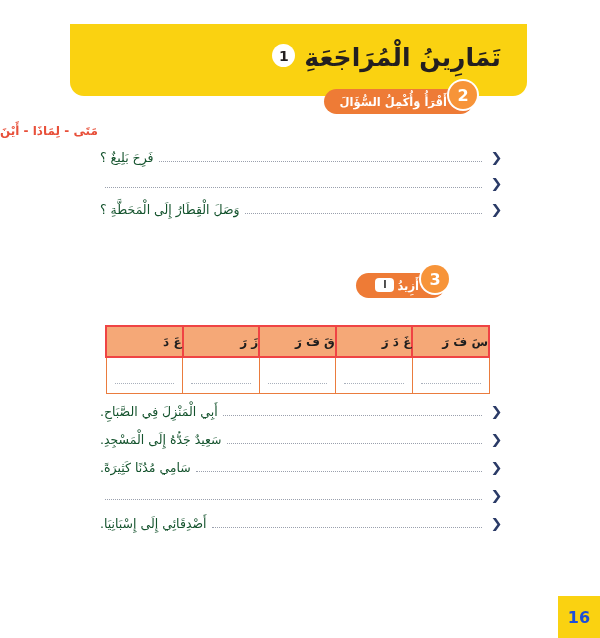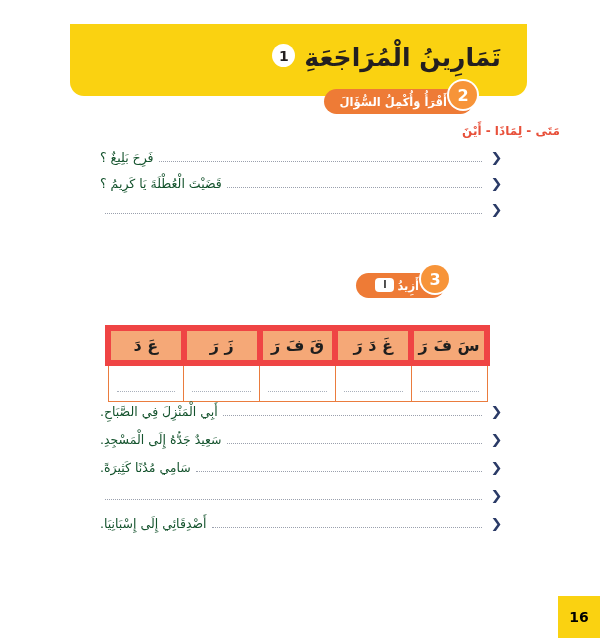--- a/index.html
+++ b/index.html
@@ -126,21 +126,21 @@
   .s2-headwrap {
     position: absolute;
     top: 0;
     right: 127px;
   }
   .hint-words {
     position: absolute;
     top: 36px;
     right: 0;
     left: 0;
-    text-align: right;
+    text-align: left;
     color: #e8503a;
     font-size: 12px;
     font-weight: bold;
     padding-right: 40px;
   }
 
   
   .q-list {
     position: absolute;
     right: 0;
@@ -195,26 +195,26 @@
   .word-table {
     position: absolute;
     top: 53px;
     right: 110px;
     width: 385px;
     border-collapse: collapse;
     table-layout: fixed;
   }
   .word-table th {
     background: #f5a877;
-    border: 6px solid #ef4444;
+    border: 2px solid #ef4444;
     height: 29px;
     color: #1e1e1e;
-    font-size: 16px;
-    font-weight: bold;
-    text-align: center;
+    font-size: 12px;
+    font-weight: bold;
+    text-align: right;
     padding: 0;
   }
   .word-table td {
     background: #ffffff;
     border: 1px solid #ea7c3e;
     height: 35px;
     padding: 0;
     vertical-align: bottom;
     text-align: center;
   }
@@ -228,22 +228,22 @@
   .page-number {
     position: absolute;
     right: 0;
     bottom: 0;
     width: 42px;
     height: 42px;
     background: #fad211;
     display: flex;
     align-items: center;
     justify-content: center;
-    color: #000000;
-    font-size: 14px;
+    color: #1d4ed8;
+    font-size: 16px;
     font-weight: bold;
     direction: ltr;
   }
 </style>
 </head>
 <body>
 
 <div class="title-banner">
   <div class="title-text">
     <span>تَمَارِينُ الْمُرَاجَعَةِ</span><span class="title-num">1</span>
@@ -267,26 +267,26 @@
 
     <div class="q-row">
       <span class="chev">❮</span>
       <span class="dots"></span>
       <span class="q-text">فَرِحَ بَلِيغٌ ؟</span>
     </div>
 
     <div class="q-row">
       <span class="chev">❮</span>
       <span class="dots"></span>
-      <span class="q-text">قَضَيْتَ الْعُطْلَةَ يَا كَرِيمُ ؟</span>
     </div>
 
     <div class="q-row">
       <span class="chev">❮</span>
       <span class="dots"></span>
+      <span class="q-text">وَصَلَ الْقِطَارُ إِلَى الْمَحَطَّةِ ؟</span>
     </div>
 
   </div>
 </div>
 
 <div id="section3">
 
   <div class="s3-headwrap">
     <div class="ex-header">
       <div class="ex-pill">

